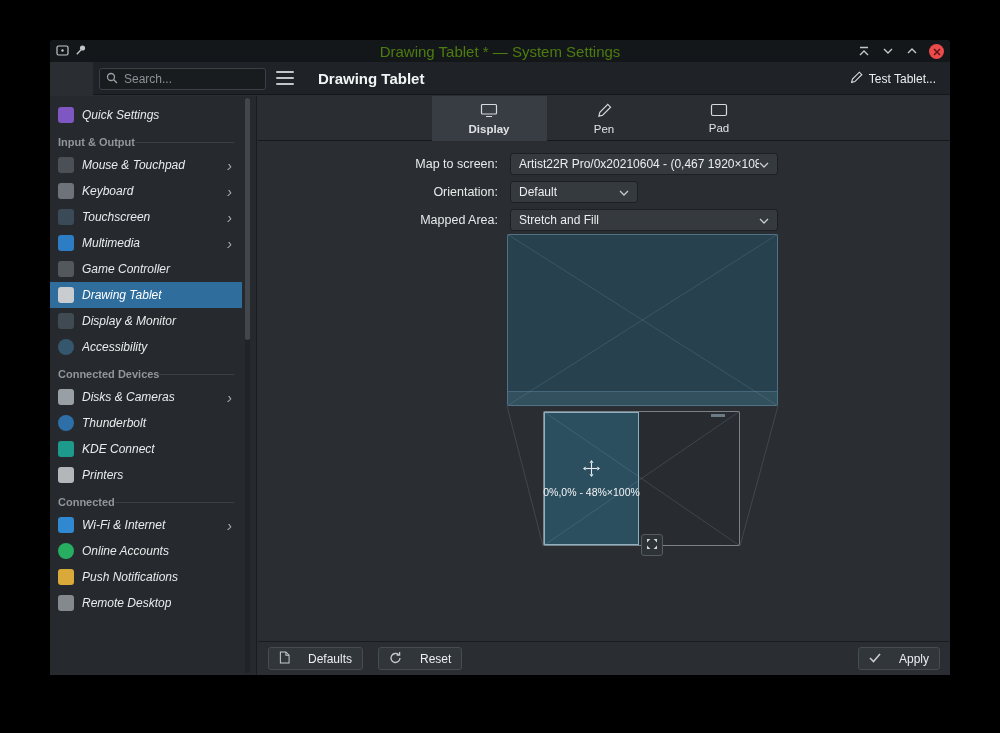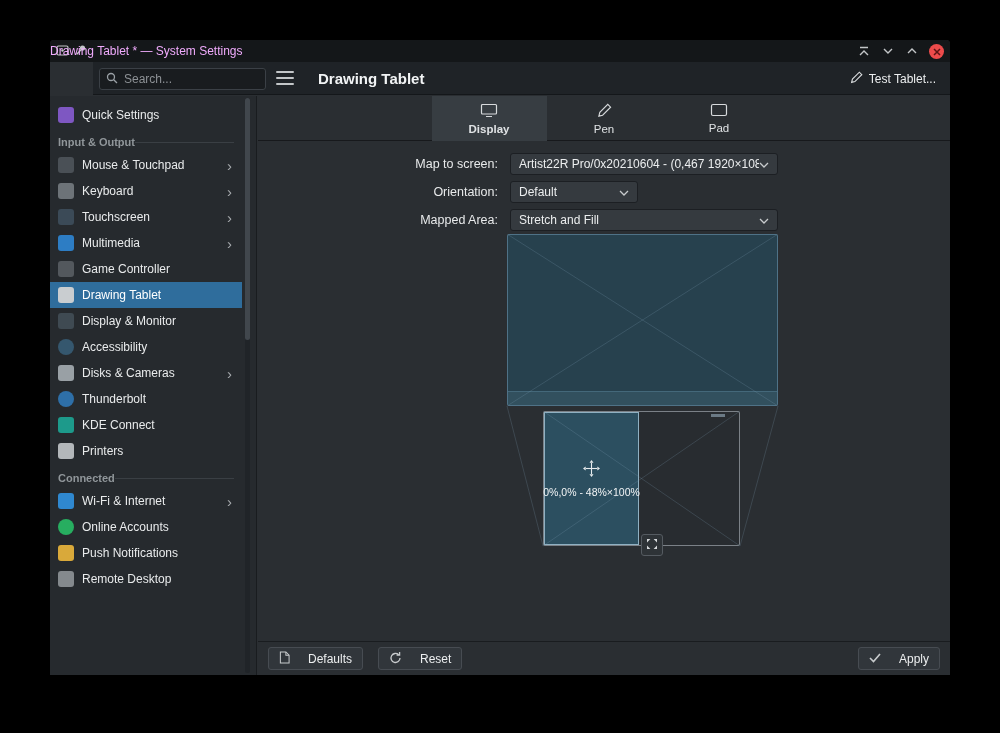--- a/index.html
+++ b/index.html
@@ -3,38 +3,38 @@
 <meta charset="utf-8">
 <style>
   * { margin:0; padding:0; box-sizing:border-box; }
   html,body { width:1000px; height:733px; background:#000; font-family:"Liberation Sans", sans-serif; overflow:hidden; }
 
   .window { position:absolute; left:50px; top:40px; width:900px; height:635px; background:#2a2e32; overflow:hidden; border-radius:4px 4px 0 0; }
 
   
   .titlebar { position:absolute; left:0; top:0; right:0; height:22px; background:#141719; display:flex; align-items:center; padding:0 6px; }
   .tb-left { display:flex; align-items:center; gap:6px; width:130px; }
-  .tb-title { position:absolute; left:0; right:0; font-size:12px; color:#f0abfc; pointer-events:none; }
+  .tb-title { position:absolute; left:0; right:0; text-align:center; font-size:15px; color:#4d7c0f; pointer-events:none; }
   .tb-right { margin-left:auto; display:flex; align-items:center; gap:10px; z-index:2; }
   .tb-btn { width:14px; height:14px; display:flex; align-items:center; justify-content:center; cursor:pointer; }
   .close-btn { width:15px; height:15px; border-radius:50%; background:#ec4b4b; display:flex; align-items:center; justify-content:center; }
 
   
   .toolbar { position:absolute; left:0; top:22px; right:0; height:33px; background:#1f2327; border-bottom:1px solid #14171a; display:flex; align-items:center;margin-left:43px; }
   .search-box { position:absolute; left:6px; top:6px; width:167px; height:22px; background:#191c1f; border:1px solid #3b4046; border-radius:3px; display:flex; align-items:center; padding:0 6px; gap:6px; }
   .search-box input { background:transparent; border:none; outline:none; color:#c7cacc; font-size:12px; width:120px; font-family:"Liberation Sans", sans-serif; }
   .search-box input::placeholder { color:#8d9195; }
   .hamburger { position:absolute; left:183px; top:9px; width:18px; height:14px; display:flex; flex-direction:column; justify-content:space-between; cursor:pointer; }
   .hamburger div { height:2px; background:#c3c6c8; border-radius:1px; }
   .page-title { position:absolute; left:225px; top:8px; font-size:15px; font-weight:bold; color:#f2f4f5; }
   .test-tablet { position:absolute; right:10px; top:7px; display:flex; align-items:center; gap:6px; color:#eceeef; font-size:12px; cursor:pointer; padding:2px 4px; border-radius:3px; }
 
   
   .sidebar { position:absolute; left:0; top:56px; bottom:0; width:207px; background:#262a2e; border-right:1px solid #191c1f; padding-top:6px; overflow:hidden; }
-  .side-item { height:26px; display:flex; align-items:center; gap:8px; padding:0 8px; color:#e9ebec; font-size:12px; cursor:pointer; width:192px; }
+  .side-item { height:26px; display:flex; align-items:center; gap:8px; padding:0 8px; color:#e9ebec; font-size:12px; cursor:pointer; width:192px;font-style:italic; }
   .side-item.selected { background:#2f6d9c; color:#ffffff; }
   .side-label { flex:1; white-space:nowrap; overflow:hidden; }
   .chev { color:#a6aaad; font-size:15px; line-height:1; margin-right:2px; }
   .side-header { height:24px; display:flex; align-items:center; padding:4px 8px 0 8px; color:#90969a; font-size:11px; font-weight:bold; width:192px; }
   .side-header .hline { flex:1; height:1px; background:#3a3f44; }
   .ic { width:16px; height:16px; border-radius:3px; flex:0 0 16px; }
   .ic.round { border-radius:50%; }
   .i-qs{background:#7e57c2;} .i-mouse{background:#4a5056;} .i-kb{background:#6d7378;}
   .i-touch{background:#3b4a57;} .i-mm{background:#2d7dc4;} .i-game{background:#53585d;}
   .i-tablet{background:#c9cdd0;} .i-sound{background:#3c4146;} .i-disp{background:#3f4a52;}
@@ -189,20 +189,24 @@
     </div>
     <div class="side-item">
       <span class="ic i-disp"></span>
       <span class="side-label">Display &amp; Monitor</span>
     </div>
     <div class="side-item">
       <span class="ic i-acc round"></span>
       <span class="side-label">Accessibility</span>
     </div>
 
+    <div class="side-header">
+      <span>Connected Devices</span>
+        <span class="hline"></span>
+    </div>
     <div class="side-item">
       <span class="ic i-disk"></span>
       <span class="side-label">Disks &amp; Cameras</span>
       <span class="chev">›</span>
     </div>
     <div class="side-item">
       <span class="ic i-tb round"></span>
       <span class="side-label">Thunderbolt</span>
     </div>
     <div class="side-item">

